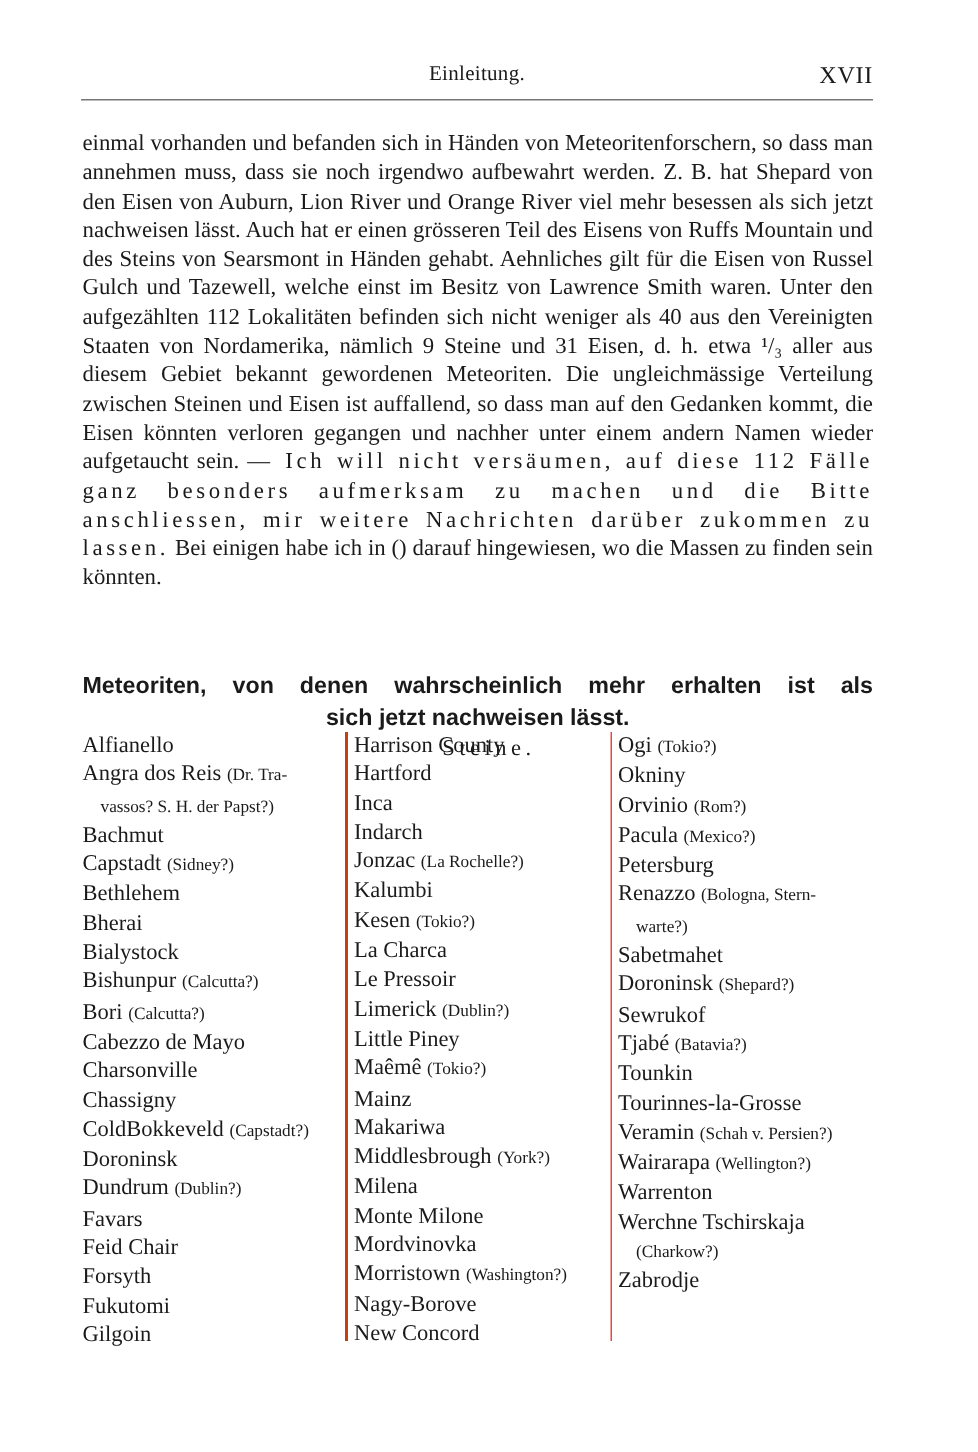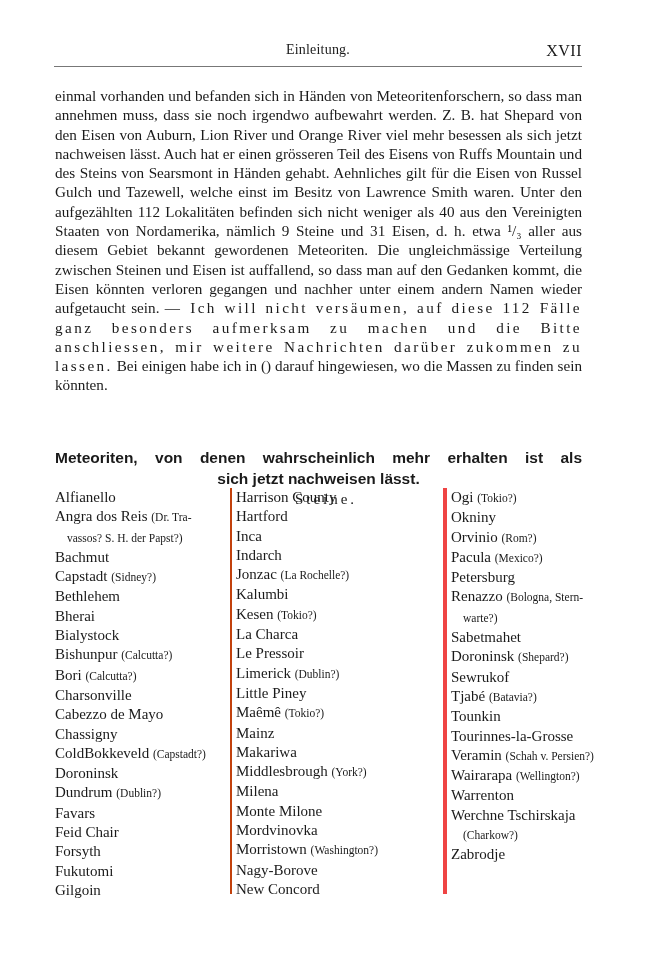--- a/index.html
+++ b/index.html
@@ -45,21 +45,21 @@
   }
   .columns {
     position: absolute; left: 55px; top: 488px; width: 545px; height: 406px;
   }
   .col {
     position: absolute; top: 0; height: 406px;
     font-size: 15px; line-height: 19.3px;
   }
   .col1 { left: 0; width: 172px; }
   .col2 { left: 175px; width: 175px; border-left: 2px solid #c2410c; padding-left: 4px; }
-  .col3 { left: 352px; width: 185px; border-left: 4px solid #ef4444; padding-left: 4px; margin-left: 36px; }
+  .col3 { left: 352px; width: 185px; border-left: 1px solid #ef4444; padding-left: 4px; }
   .item { white-space: nowrap; }
   .note { font-size: 11.5px; }
   .indent { padding-left: 12px; }
 </style>
 </head>
 <body>
 
 <div class="header">
   <span class="title">Einleitung.</span>
   <span class="pageno">XVII</span>
@@ -85,22 +85,22 @@
       <div class="item"><span>Alfianello</span></div>
       <div class="item"><span>Angra dos Reis</span> <span class="note">(Dr. Tra-</span></div>
       <div class="item indent"><span></span><span class="note">vassos? S. H. der Papst?)</span></div>
       <div class="item"><span>Bachmut</span></div>
       <div class="item"><span>Capstadt</span> <span class="note">(Sidney?)</span></div>
       <div class="item"><span>Bethlehem</span></div>
       <div class="item"><span>Bherai</span></div>
       <div class="item"><span>Bialystock</span></div>
       <div class="item"><span>Bishunpur</span> <span class="note">(Calcutta?)</span></div>
       <div class="item"><span>Bori</span> <span class="note">(Calcutta?)</span></div>
+      <div class="item"><span>Cabezzo de Mayo</span></div>
       <div class="item"><span>Charsonville</span></div>
-      <div class="item"><span>Cabezzo de Mayo</span></div>
       <div class="item"><span>Chassigny</span></div>
       <div class="item"><span>ColdBokkeveld</span> <span class="note">(Capstadt?)</span></div>
       <div class="item"><span>Doroninsk</span></div>
       <div class="item"><span>Dundrum</span> <span class="note">(Dublin?)</span></div>
       <div class="item"><span>Favars</span></div>
       <div class="item"><span>Feid Chair</span></div>
       <div class="item"><span>Forsyth</span></div>
       <div class="item"><span>Fukutomi</span></div>
       <div class="item"><span>Gilgoin</span></div>
     </div>

